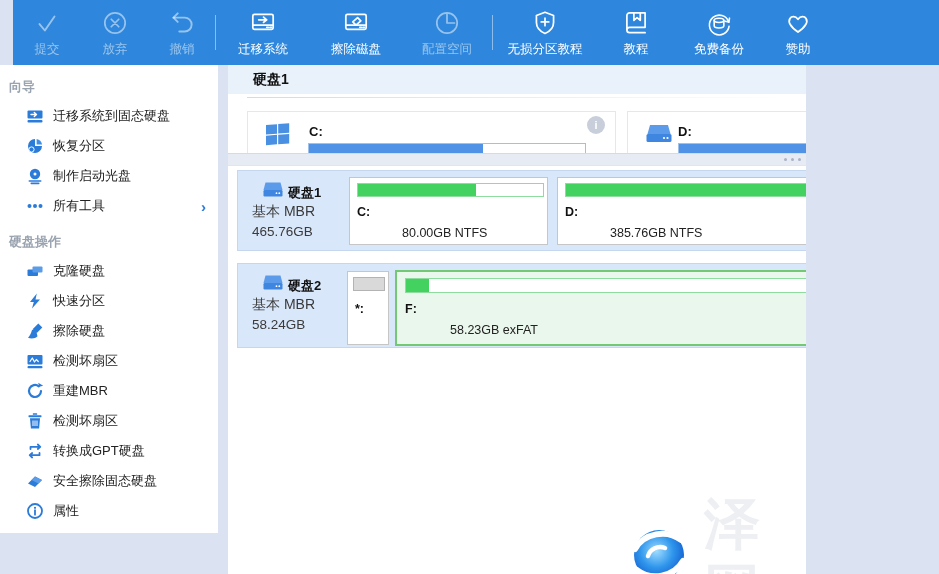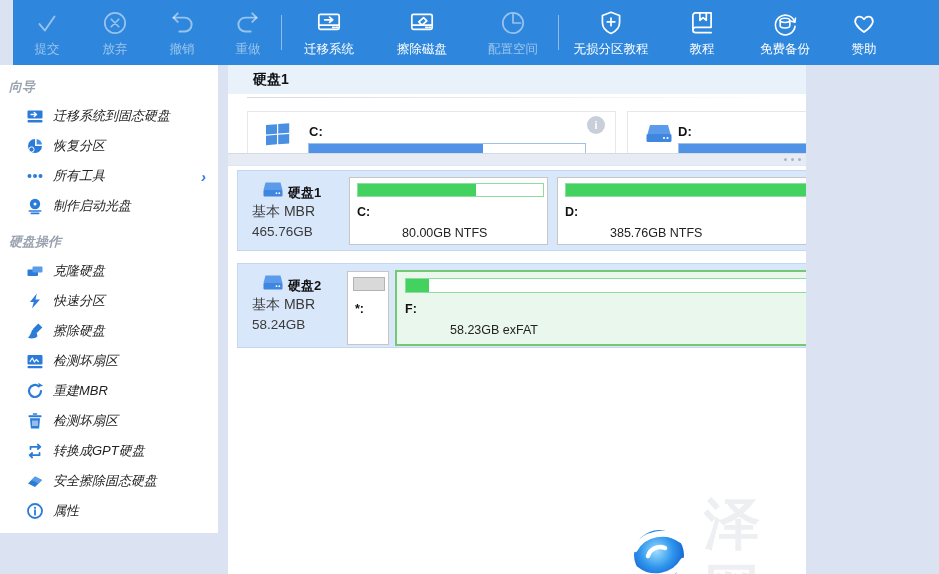--- a/index.html
+++ b/index.html
@@ -11,21 +11,21 @@
   
   .toolbar{position:absolute;left:0;top:0;width:939px;height:65px;background:#2e87dc;display:flex;align-items:stretch;margin-left:13px;}
   .tb-item{display:flex;flex-direction:column;align-items:center;justify-content:center;color:#fff;cursor:pointer;}
   .tb-item.disabled{color:rgba(255,255,255,.5);}
   .tb-item svg{display:block;}
   .tb-label{font-size:12.5px;margin-top:3px;white-space:nowrap;}
   .tb-sep{width:1px;background:rgba(255,255,255,.45);margin:15px 0;}
   .w68{width:68px}.w66{width:66px}.w94{width:94px}.w92{width:92px}.w90{width:90px}
   .w104{width:104px}.w78{width:78px}.w88{width:88px}.w70{width:70px}
   
-  .sidebar{position:absolute;left:0;top:65px;width:218px;height:468px;background:#fff;font-style:italic;}
+  .sidebar{position:absolute;left:0;top:65px;width:218px;height:468px;background:#fff;}
   .sb-header{margin:13px 0 5px 9px;color:#9aa3b0;font-size:13px;font-weight:bold;}
   .sb-item{height:30px;display:flex;align-items:center;padding-left:26px;position:relative;font-size:13px;color:#222;cursor:pointer;}
   .sb-item .sb-ic{width:18px;height:18px;margin-right:9px;flex:0 0 18px;}
   .sb-chevron{position:absolute;right:12px;color:#2b7bd9;font-size:15px;font-weight:bold;}
   .sb-sec2{margin-top:12px;}
   
   .main{position:absolute;left:228px;top:65px;width:578px;height:509px;background:#fff;overflow:hidden;}
   .tab-strip{position:absolute;left:0;top:0;width:711px;height:29px;background:#e9f1fb;}
   .tab{position:absolute;left:25px;top:6px;font-size:14px;font-weight:bold;color:#111;cursor:pointer;}
   .overview{position:absolute;left:0;top:29px;width:711px;height:59px;background:#fff;overflow:hidden;}
@@ -103,29 +103,20 @@
     </div>
     <div class="tb-item disabled w66">
       <span>
         <svg width="30" height="30" viewBox="0 0 28 28" fill="none" stroke="currentColor" stroke-width="1.8" stroke-linecap="round" stroke-linejoin="round">
             <path d="M10 5 L6 9 L10 13"></path>
             <path d="M6 9 h10.5 a6.5 6.5 0 0 1 0 13 h-5"></path>
           </svg>
       </span>
       <span class="tb-label">撤销</span>
     </div>
-    <div class="tb-item disabled w66">
-      <span>
-        <svg width="30" height="30" viewBox="0 0 28 28" fill="none" stroke="currentColor" stroke-width="1.8" stroke-linecap="round" stroke-linejoin="round">
-            <path d="M18 5 L22 9 L18 13"></path>
-            <path d="M22 9 h-10.5 a6.5 6.5 0 0 0 0 13 h5"></path>
-          </svg>
-      </span>
-      <span class="tb-label">重做</span>
-    </div>
     <div class="tb-sep"></div>
     <div class="tb-item w94">
       <span>
         <svg width="30" height="30" viewBox="0 0 28 28" fill="none" stroke="currentColor" stroke-width="1.6" stroke-linecap="round" stroke-linejoin="round">
             <rect x="4.5" y="6" width="19" height="14" rx="1.5"></rect>
             <path d="M4.5 16 h19"></path>
             <path d="M10 11 h7 M14.5 8.5 L17.5 11 L14.5 13.5"></path>
             <path d="M17.5 18 h1.5 M20.5 18 h1.5"></path>
           </svg>
       </span>
@@ -210,38 +201,38 @@
             <path d="M9 9 V2 A7 7 0 1 0 16 9 Z" fill="#2b7bd9"></path>
             <path d="M10.6 7.4 V1.9 A7 7 0 0 1 16.1 7.4 Z" fill="#3f8fe6"></path>
             <circle cx="5.5" cy="12.5" r="2.6" fill="#2b7bd9" stroke="#fff" stroke-width="1"></circle>
           </svg>
       </span>
       <span>恢复分区</span>
     </div>
     <div class="sb-item">
       <span class="sb-ic">
         <svg width="18" height="18" viewBox="0 0 18 18">
-            <circle cx="3.5" cy="9" r="2" fill="#2b7bd9"></circle>
-            <circle cx="9" cy="9" r="2" fill="#2b7bd9"></circle>
-            <circle cx="14.5" cy="9" r="2" fill="#2b7bd9"></circle>
-          </svg>
-      </span>
-      <span>所有工具</span>
-      <span class="sb-chevron">›</span>
-    </div>
-    <div class="sb-item">
-      <span class="sb-ic">
-        <svg width="18" height="18" viewBox="0 0 18 18">
             <circle cx="9" cy="7" r="5.2" fill="#2b7bd9"></circle>
             <circle cx="9" cy="7" r="1.5" fill="#fff"></circle>
             <rect x="2.5" y="13.2" width="13" height="1.6" rx="0.8" fill="#2b7bd9"></rect>
             <rect x="4.5" y="15.6" width="9" height="1.6" rx="0.8" fill="#2b7bd9"></rect>
           </svg>
       </span>
       <span>制作启动光盘</span>
+    </div>
+    <div class="sb-item">
+      <span class="sb-ic">
+        <svg width="18" height="18" viewBox="0 0 18 18">
+            <circle cx="3.5" cy="9" r="2" fill="#2b7bd9"></circle>
+            <circle cx="9" cy="9" r="2" fill="#2b7bd9"></circle>
+            <circle cx="14.5" cy="9" r="2" fill="#2b7bd9"></circle>
+          </svg>
+      </span>
+      <span>所有工具</span>
+      <span class="sb-chevron">›</span>
     </div>
 
     <div class="sb-header sb-sec2">硬盘操作</div>
 
     <div class="sb-item">
       <span class="sb-ic">
         <svg width="18" height="18" viewBox="0 0 18 18">
             <rect x="1.5" y="7.5" width="10.5" height="6.5" rx="1" fill="#2b7bd9"></rect>
             <rect x="6.5" y="4.5" width="10" height="6" rx="1" fill="#5a9ce8"></rect>
           </svg>

